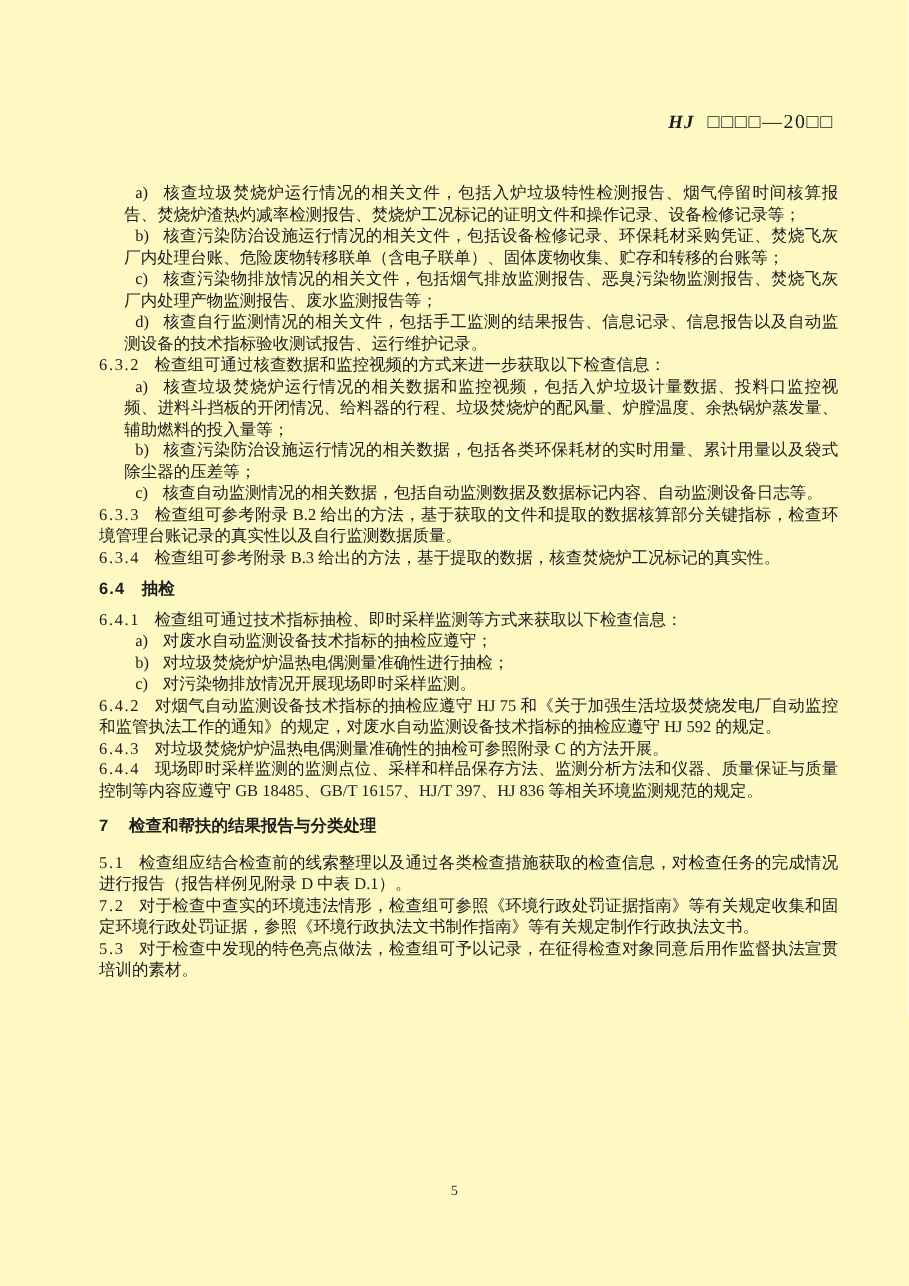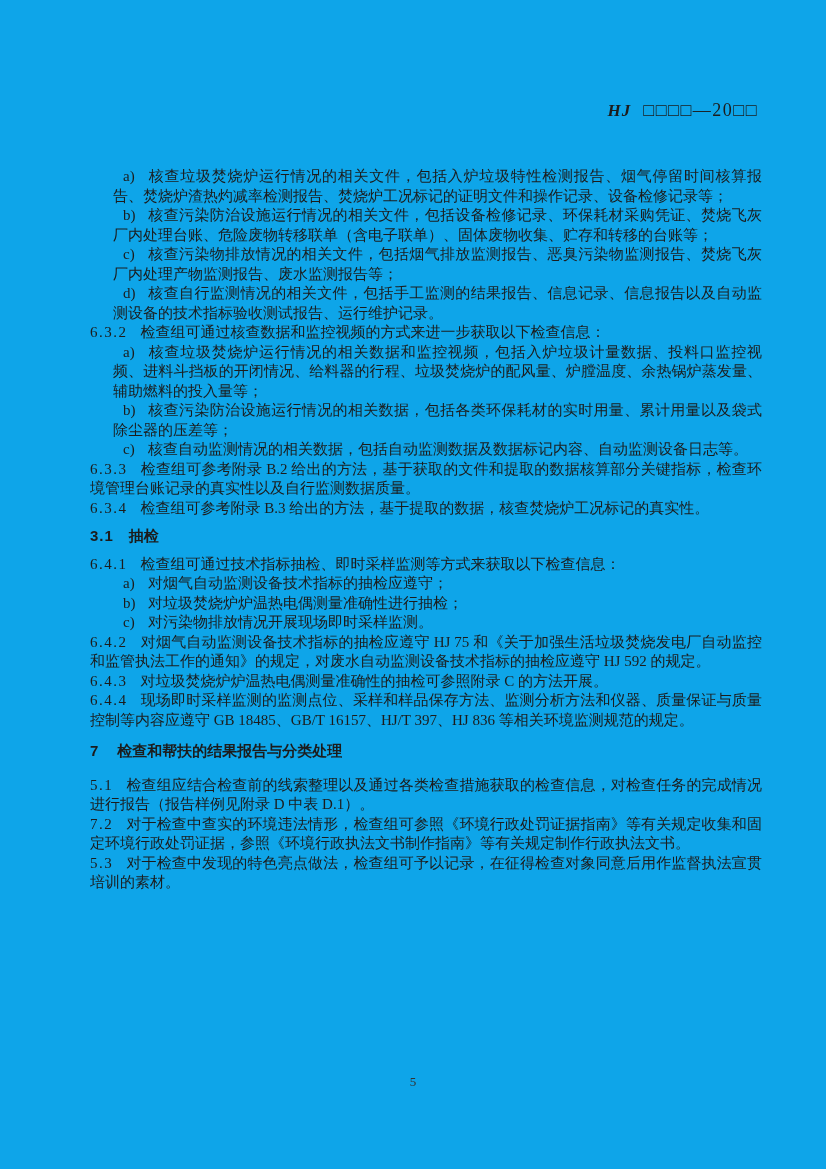--- a/index.html
+++ b/index.html
@@ -1,20 +1,20 @@
 <!DOCTYPE html>
 <html><head>
 <meta charset="utf-8">
 <style>
   html, body { margin: 0; padding: 0; background: #ffffff; }
   .page {
     position: relative;
     width: 826px;
     height: 1169px;
-    background: #0ea5e9;
+    background: #fef9c3;
     color: #1c1c1c;
     font-family: "Liberation Serif", "DejaVu Serif", serif;
     font-size: 15px;
     line-height: 19.5px;
     overflow: hidden;
   }
   .doc-code {
     position: absolute;
     top: 100px;
     right: 68px;
@@ -90,25 +90,25 @@
 
     <p class="clause"><span class="cnum">6.3.2</span><span>检查组可通过核查数据和监控视频的方式来进一步获取以下检查信息：</span></p>
 
     <p class="li"><span class="marker">a)</span><span>核查垃圾焚烧炉运行情况的相关数据和监控视频，包括入炉垃圾计量数据、投料口监控视频、进料斗挡板的开闭情况、给料器的行程、垃圾焚烧炉的配风量、炉膛温度、余热锅炉蒸发量、辅助燃料的投入量等；</span></p>
     <p class="li"><span class="marker">b)</span><span>核查污染防治设施运行情况的相关数据，包括各类环保耗材的实时用量、累计用量以及袋式除尘器的压差等；</span></p>
     <p class="li"><span class="marker">c)</span><span>核查自动监测情况的相关数据，包括自动监测数据及数据标记内容、自动监测设备日志等。</span></p>
 
     <p class="clause"><span class="cnum">6.3.3</span><span>检查组可参考附录 B.2 给出的方法，基于获取的文件和提取的数据核算部分关键指标，检查环境管理台账记录的真实性以及自行监测数据质量。</span></p>
     <p class="clause"><span class="cnum">6.3.4</span><span>检查组可参考附录 B.3 给出的方法，基于提取的数据，核查焚烧炉工况标记的真实性。</span></p>
 
-    <h3 class="sec-heading"><span class="hnum">3.1</span><span>抽检</span></h3>
+    <h3 class="sec-heading"><span class="hnum">6.4</span><span>抽检</span></h3>
 
     <p class="clause"><span class="cnum">6.4.1</span><span>检查组可通过技术指标抽检、即时采样监测等方式来获取以下检查信息：</span></p>
 
-    <p class="li"><span class="marker">a)</span><span>对烟气自动监测设备技术指标的抽检应遵守；</span></p>
+    <p class="li"><span class="marker">a)</span><span>对废水自动监测设备技术指标的抽检应遵守；</span></p>
     <p class="li"><span class="marker">b)</span><span>对垃圾焚烧炉炉温热电偶测量准确性进行抽检；</span></p>
     <p class="li"><span class="marker">c)</span><span>对污染物排放情况开展现场即时采样监测。</span></p>
 
     <p class="clause"><span class="cnum">6.4.2</span><span>对烟气自动监测设备技术指标的抽检应遵守 HJ 75 和《关于加强生活垃圾焚烧发电厂自动监控和监管执法工作的通知》的规定，对废水自动监测设备技术指标的抽检应遵守 HJ 592 的规定。</span></p>
     <p class="clause"><span class="cnum">6.4.3</span><span>对垃圾焚烧炉炉温热电偶测量准确性的抽检可参照附录 C 的方法开展。</span></p>
     <p class="clause"><span class="cnum">6.4.4</span><span>现场即时采样监测的监测点位、采样和样品保存方法、监测分析方法和仪器、质量保证与质量控制等内容应遵守 GB 18485、GB/T 16157、HJ/T 397、HJ 836 等相关环境监测规范的规定。</span></p>
 
     <h2 class="chap-heading"><span class="hnum">7</span><span>检查和帮扶的结果报告与分类处理</span></h2>
 
     <p class="clause"><span class="cnum">5.1</span><span>检查组应结合检查前的线索整理以及通过各类检查措施获取的检查信息，对检查任务的完成情况进行报告（报告样例见附录 D 中表 D.1）。</span></p>

